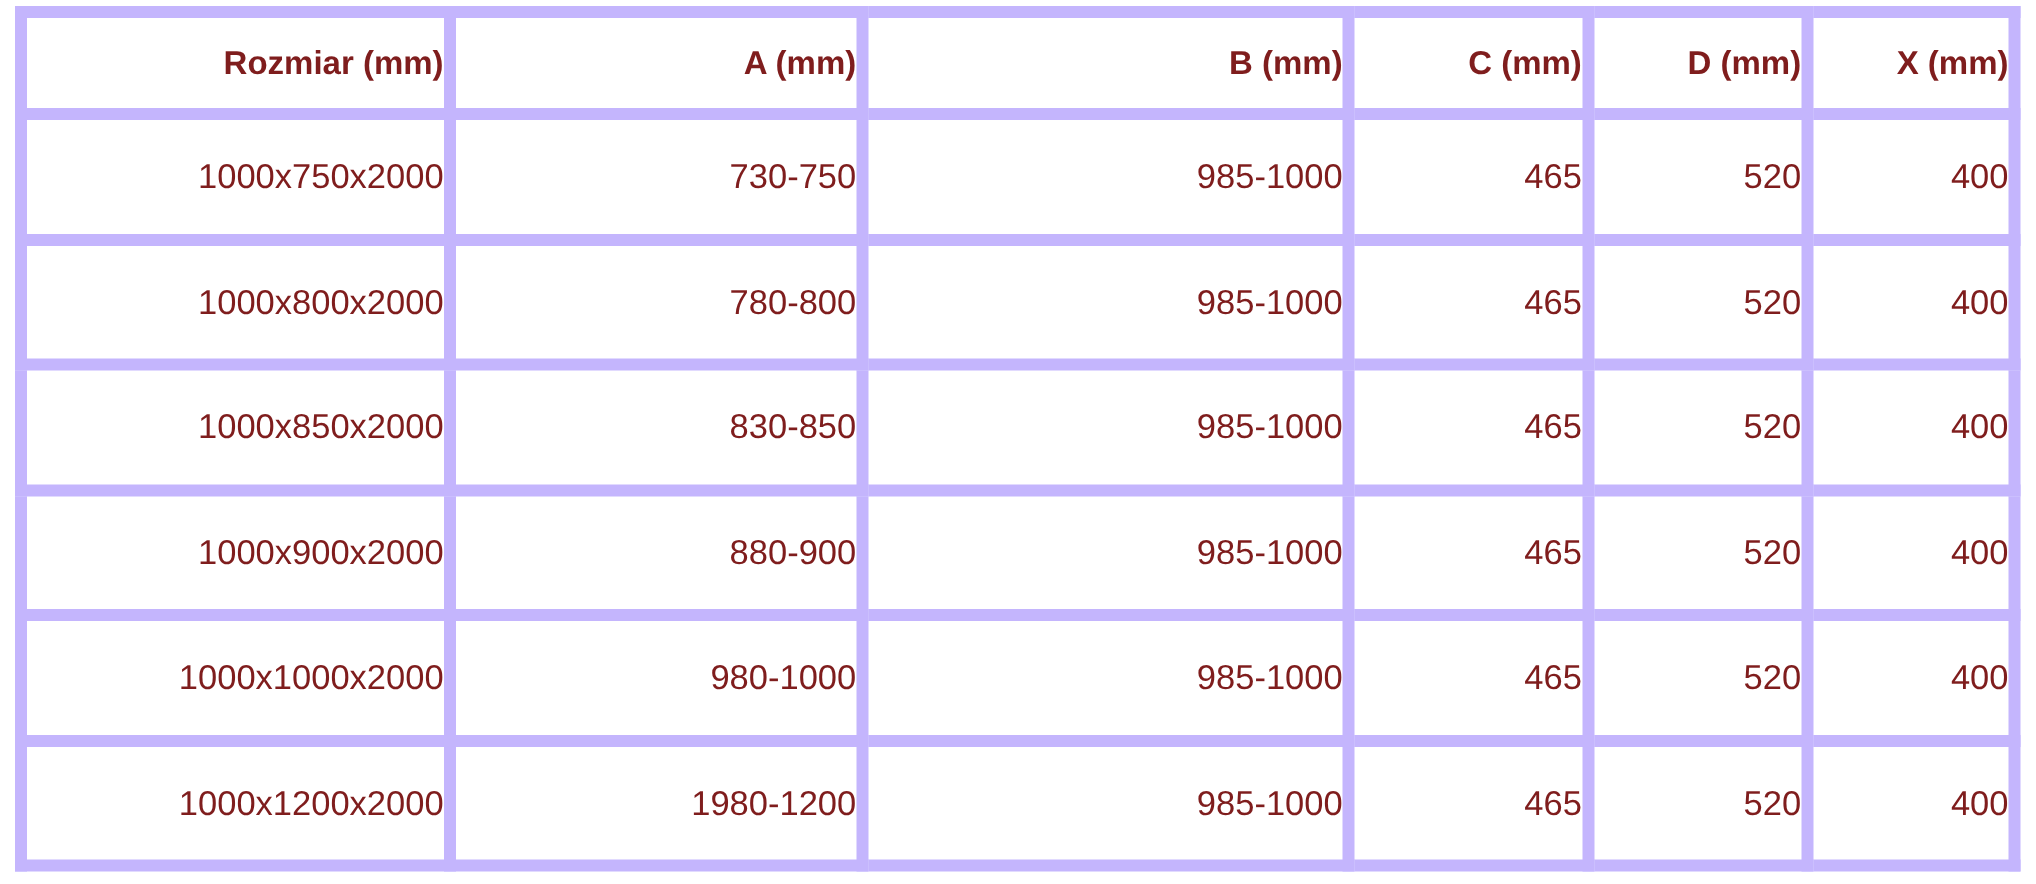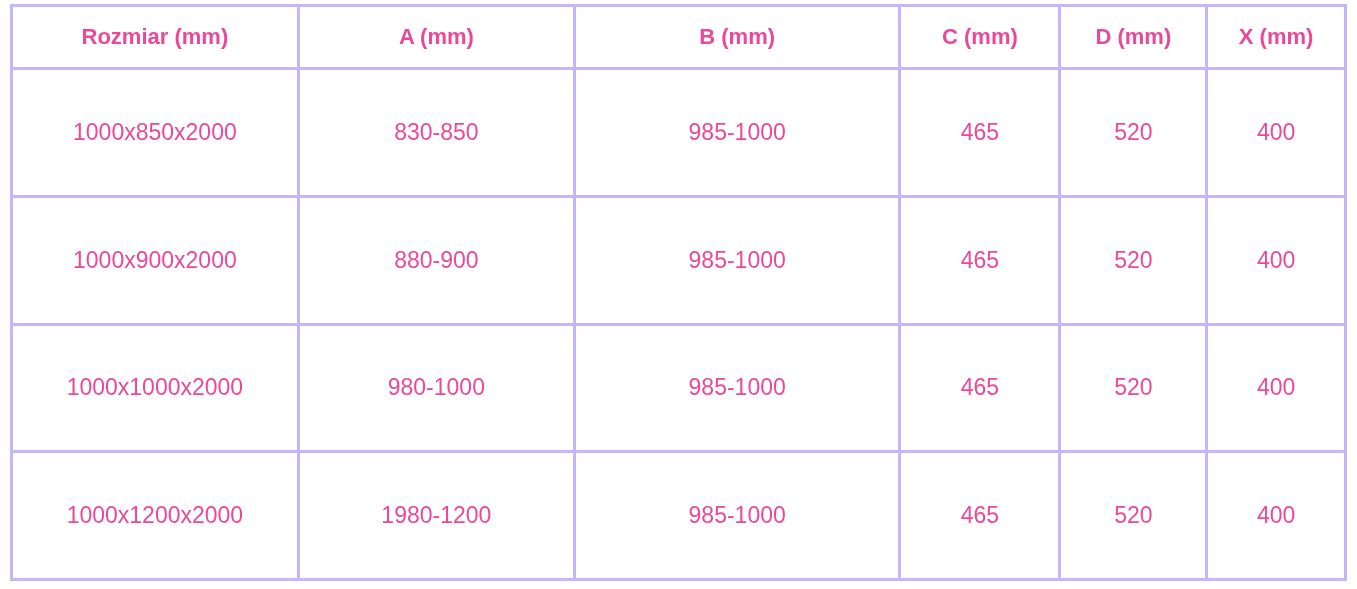--- a/index.html
+++ b/index.html
@@ -17,24 +17,24 @@
   }
   table.size-table {
     border-collapse: collapse;
     width: 1337px;
     height: 577px;
     table-layout: fixed;
     background: #ffffff;
   }
   table.size-table th,
   table.size-table td {
-    border: 3px solid #c4b5fd;
-    text-align: center;
+    border: 8px solid #c4b5fd;
+    text-align: right;
     vertical-align: middle;
-    color: #ec4899;
+    color: #7f1d1d;
     padding: 0;
     overflow: hidden;
     white-space: nowrap;
   }
   table.size-table th {
     font-size: 22px;
     font-weight: 700;
     height: 60px;
   }
   table.size-table td {
@@ -67,20 +67,36 @@
         <th>Rozmiar (mm)</th>
         <th>A (mm)</th>
         <th>B (mm)</th>
         <th>C (mm)</th>
         <th>D (mm)</th>
         <th>X (mm)</th>
       </tr>
     </thead>
     <tbody>
       <tr>
+        <td>1000x750x2000</td>
+        <td>730-750</td>
+        <td>985-1000</td>
+        <td>465</td>
+        <td>520</td>
+        <td>400</td>
+      </tr>
+      <tr>
+        <td>1000x800x2000</td>
+        <td>780-800</td>
+        <td>985-1000</td>
+        <td>465</td>
+        <td>520</td>
+        <td>400</td>
+      </tr>
+      <tr>
         <td>1000x850x2000</td>
         <td>830-850</td>
         <td>985-1000</td>
         <td>465</td>
         <td>520</td>
         <td>400</td>
       </tr>
       <tr>
         <td>1000x900x2000</td>
         <td>880-900</td>

